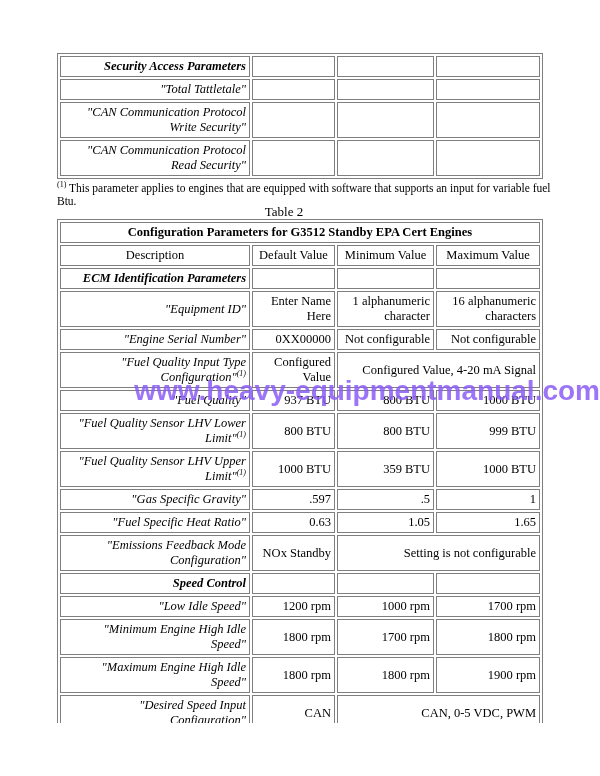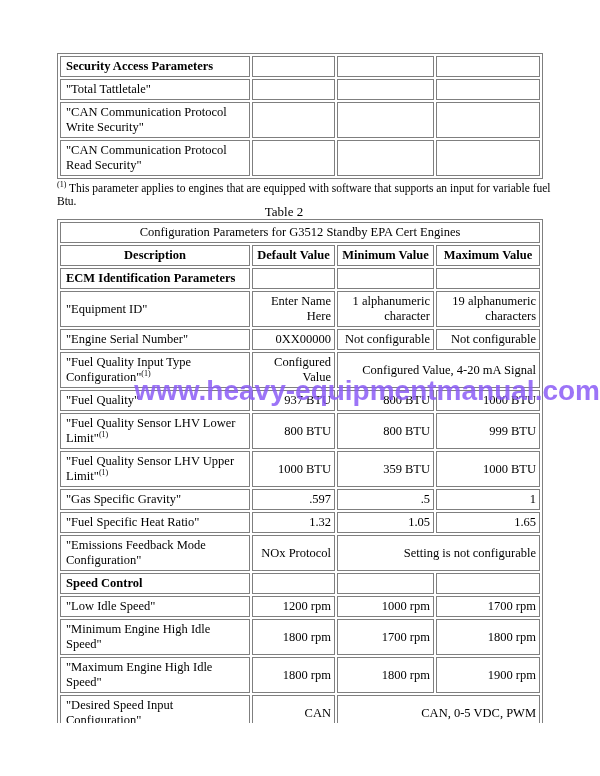--- a/index.html
+++ b/index.html
@@ -28,25 +28,25 @@
   td, th {
     border: 1px solid #7f7f7f;
     font-size: 12.5px;
     line-height: 15px;
     padding: 2px 3px;
     vertical-align: middle;
     height: 21px;
     overflow: hidden;
     font-weight: normal;
   }
-  .desc { text-align: left; padding-left: 5px; }
+  .desc { text-align: right; padding-left: 5px; font-style: italic; }
   .val { text-align: right; }
   .b { font-weight: bold; }
-  th { text-align: center; font-weight: bold; margin-left: 11px; }
-  .title-cell { text-align: center; font-weight: normal; }
+  th { text-align: center; font-weight: normal; margin-left: 11px; }
+  .title-cell { text-align: center; font-weight: bold; }
   sup.fn { font-size: 8px; line-height: 0; vertical-align: super; }
 
   .footnote {
     position: absolute; left: 57px; top: 178px; width: 500px;
     font-size: 11.5px; line-height: 13px;
   }
   .footnote sup { font-size: 8px; }
 
   .caption {
     position: absolute; left: 41px; top: 204px; width: 486px;
@@ -130,21 +130,21 @@
       <tr>
         <td class="desc b">ECM Identification Parameters</td>
         <td></td>
         <td></td>
         <td></td>
       </tr>
       <tr>
         <td class="desc">"Equipment ID"</td>
         <td class="val">Enter Name Here</td>
         <td class="val">1 alphanumeric character</td>
-        <td class="val">19 alphanumeric characters</td>
+        <td class="val">16 alphanumeric characters</td>
       </tr>
       <tr>
         <td class="desc">"Engine Serial Number"</td>
         <td class="val">0XX00000</td>
         <td class="val">Not configurable</td>
         <td class="val">Not configurable</td>
       </tr>
       <tr>
         <td class="desc"><span>"Fuel Quality Input Type Configuration"</span><sup class="fn">(1)</sup></td>
         <td class="val">Configured Value</td>
@@ -169,27 +169,27 @@
         <td class="val">1000 BTU</td>
       </tr>
       <tr>
         <td class="desc">"Gas Specific Gravity"</td>
         <td class="val">.597</td>
         <td class="val">.5</td>
         <td class="val">1</td>
       </tr>
       <tr>
         <td class="desc">"Fuel Specific Heat Ratio"</td>
-        <td class="val">1.32</td>
+        <td class="val">0.63</td>
         <td class="val">1.05</td>
         <td class="val">1.65</td>
       </tr>
       <tr>
         <td class="desc">"Emissions Feedback Mode Configuration"</td>
-        <td class="val">NOx Protocol</td>
+        <td class="val">NOx Standby</td>
         <td class="val" colspan="2">Setting is not configurable</td>
       </tr>
       <tr>
         <td class="desc b">Speed Control</td>
         <td></td>
         <td></td>
         <td></td>
       </tr>
       <tr>
         <td class="desc">"Low Idle Speed"</td>

